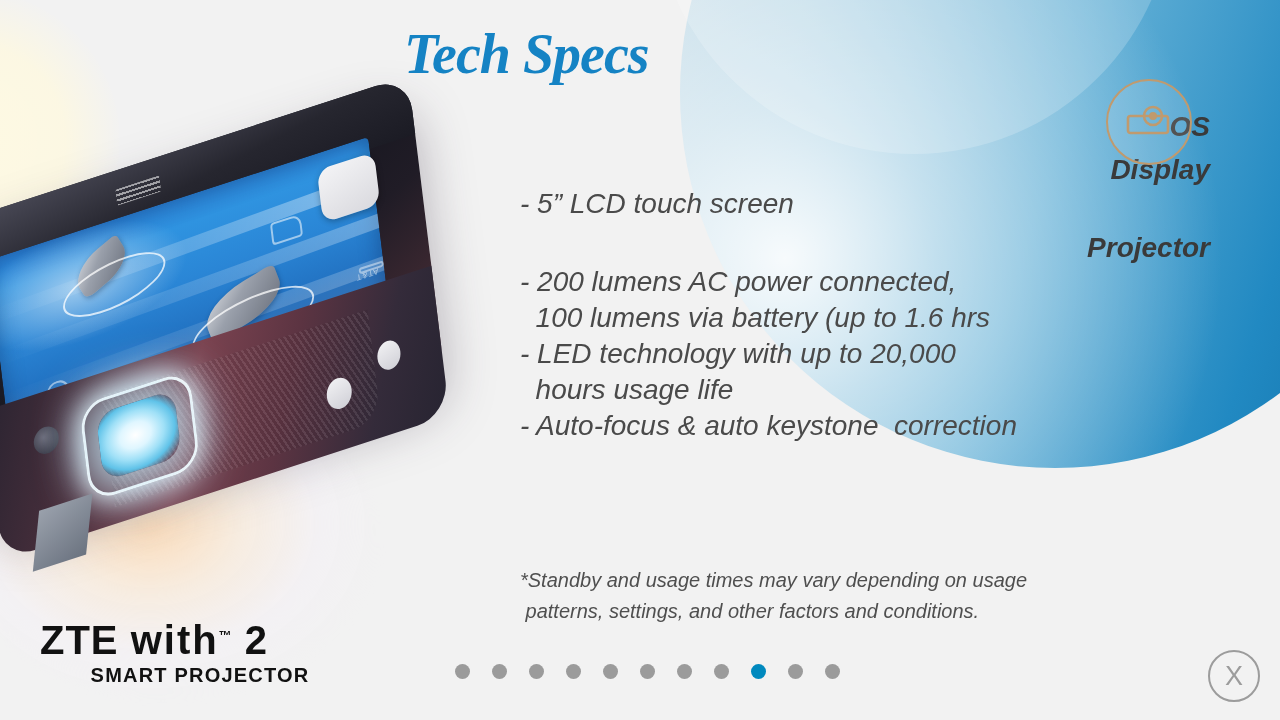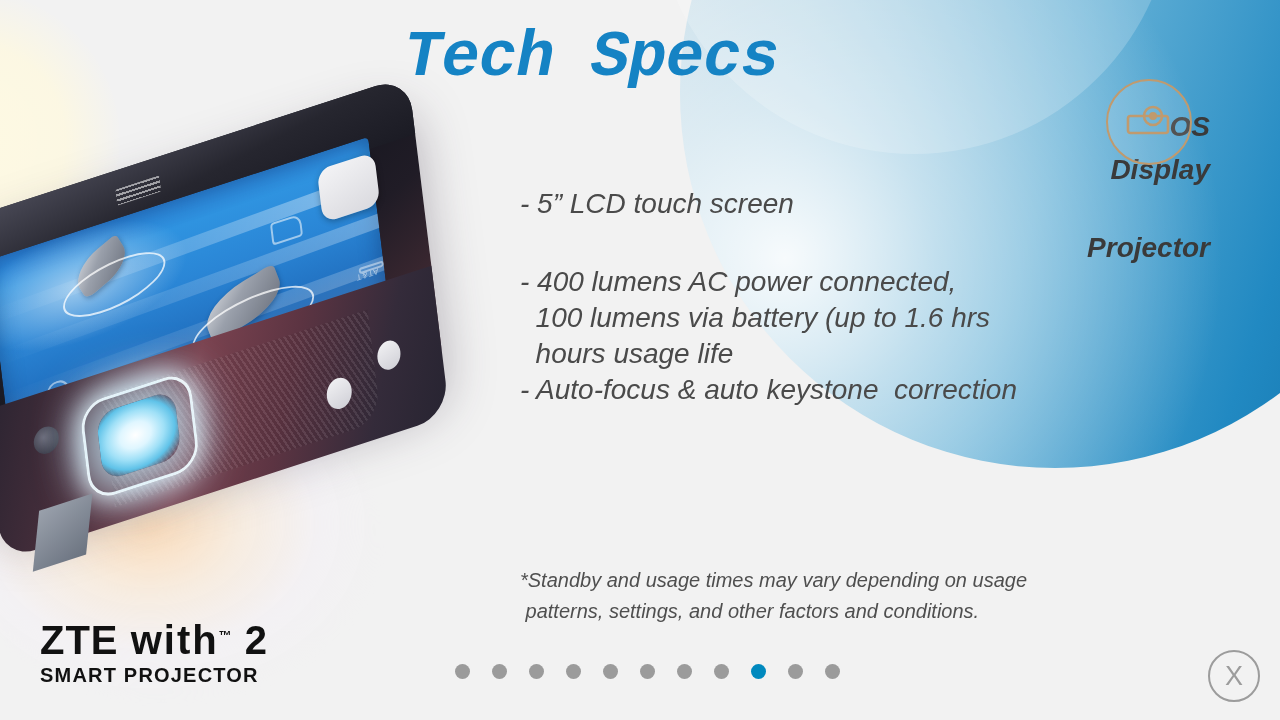--- a/index.html
+++ b/index.html
@@ -154,23 +154,23 @@
   }
   .att-label {
     position:absolute; right:54px; top:172px;
     font-size:8px; color:rgba(255,255,255,0.55); letter-spacing:1px;
     transform:rotate(180deg);
   }
 
   
   .title {
     position:absolute; left:404px; top:22px;
-    font-size:64px; font-style:italic; font-weight:bold;
+    font-size:56px; font-style:italic; font-weight:bold;
     color:#1583c4; letter-spacing:-1px;
-    font-family:Liberation Mono, monospace;
+    font-family:Liberation Serif, serif;
     text-align:center;
   }
   .specs { position:absolute; left:520px; top:112px; width:690px; }
   .spec-group { margin-bottom:12px; }
   .spec-head {
     font-size:28px; font-weight:bold; font-style:italic;
     color:#3a3a3a; letter-spacing:0px; line-height:1.1;
     font-family:"Liberation Sans", sans-serif;
     text-align:right;
   }
@@ -199,21 +199,21 @@
   
   .logo { position:absolute; left:40px; top:620px; width:330px; }
   .logo-main {
     font-size:40px; font-weight:bold; color:#111;
     letter-spacing:1px; line-height:1;
     font-family:"Liberation Sans", sans-serif;
   }
   .logo-spro { letter-spacing:2px; }
   .logo-tm { font-size:13px; vertical-align:super; }
   .logo-sub {
-    font-size:20px; font-weight:bold;
+    text-align:center; font-size:20px; font-weight:bold;
     color:#111; letter-spacing:1.2px; margin-top:4px;
     padding-right:10px;
     font-family:"Liberation Sans", sans-serif;
   }
 
   
   .dots {
     position:absolute; left:455px; top:664px;
     display:flex; gap:22px; align-items:center;
   }
@@ -285,22 +285,23 @@
       <div class="spec-head">OS</div>
     </div>
 
     <div class="spec-group">
       <div class="spec-head">Display</div>
       <div class="spec-line">- 5” LCD touch screen</div>
     </div>
 
     <div class="spec-group">
       <div class="spec-head">Projector</div>
-      <div class="spec-line">- 400 lumens AC power connected,</div>
+      <div class="spec-line">- 200 lumens AC power connected,</div>
       <div class="spec-line">  100 lumens via battery (up to 1.6 hrs</div>
+      <div class="spec-line">- LED technology with up to 20,000</div>
       <div class="spec-line">  hours usage life</div>
       <div class="spec-line">- Auto-focus &amp; auto keystone  correction</div>
     </div>
   </div>
 
   <div class="footnote">*Standby and usage times may vary depending on usage
  patterns, settings, and other factors and conditions.</div>
 
   <div class="badge">
     <span>

